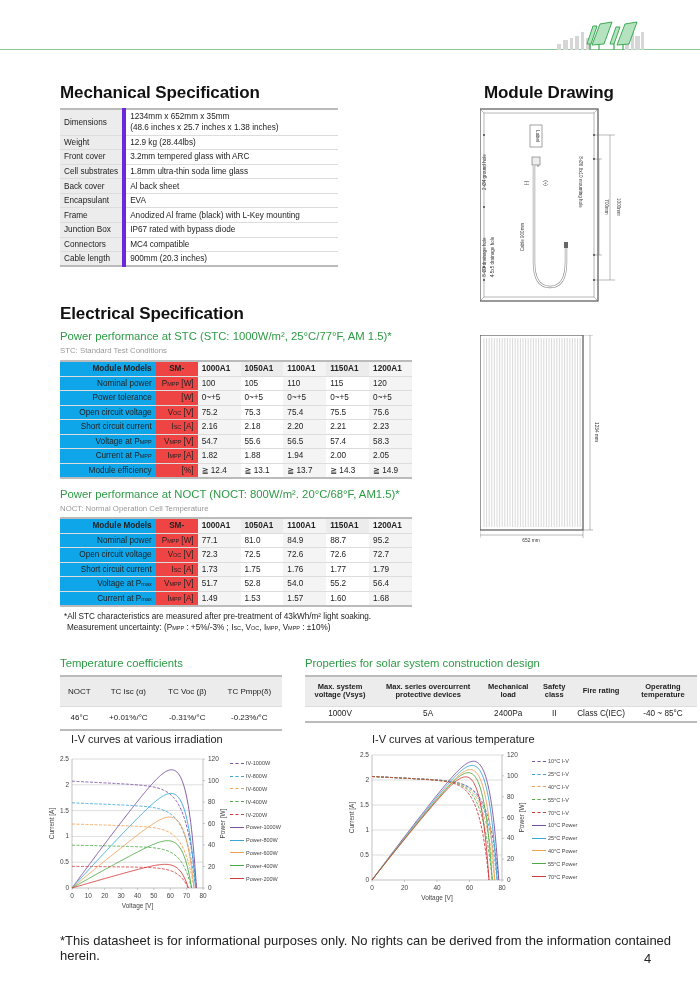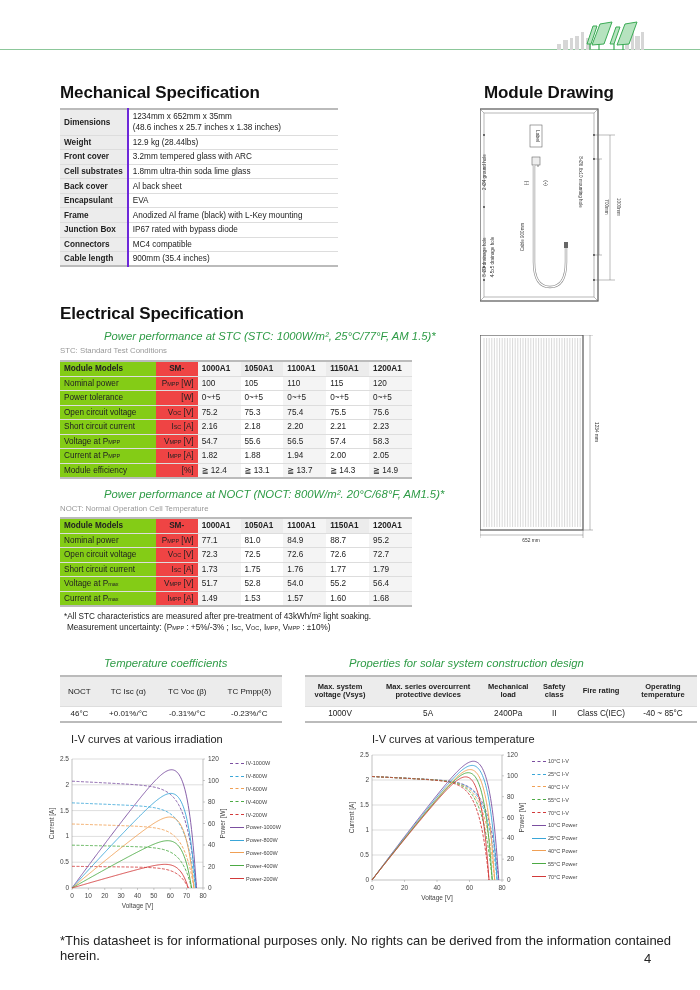--- a/index.html
+++ b/index.html
@@ -3,49 +3,49 @@
 <meta charset="utf-8">
 <style>
   * { box-sizing: border-box; margin: 0; padding: 0; }
   html, body { width: 700px; height: 990px; background: #fff; overflow: hidden; }
   body { font-family: "Liberation Sans", sans-serif; color: #222; position: relative; }
 
   .header-line { position: absolute; left: 0; top: 49px; width: 700px; height: 1px; background: #8cc79a; }
   .logo { position: absolute; left: 555px; top: 18px; width: 120px; height: 32px; }
 
   h2.sec { position: absolute; font-size: 17px; font-weight: bold; color: #111; letter-spacing: -0.1px; }
-  .sub-title { position: absolute; font-size: 11.3px; font-style: italic; color: #2e9b46; white-space: nowrap; margin-left: 44px; }
+  .sub-title { position: absolute; font-size: 11.3px; color: #2e9b46; white-space: nowrap; }
   .sub-note { position: absolute; font-size: 7.8px; color: #999; white-space: nowrap; }
 
   table { border-collapse: collapse; position: absolute; font-size: 8.2px; color: #222; }
   table td, table th { padding: 0 4px; white-space: nowrap; text-align: left; }
 
   
   .mech { left: 60px; top: 108px; width: 278px; border-top: 2px solid #bbb; border-bottom: 2px solid #bbb; }
   .mech td { height: 14.6px; border-bottom: 1px solid #ddd; vertical-align: middle; }
-  .mech td.k { background: #ececec; width: 47px; border-right: 2px solid #6d28d9; font-weight: bold; }
+  .mech td.k { background: #ececec; width: 47px; border-right: 4px solid #6d28d9; }
   .mech tr.tall td { height: 26px; line-height: 11px; }
 
   
   .elec { left: 60px; width: 352px; border-top: 2px solid #bbb; border-bottom: 2px solid #bbb; }
   .elec th { font-weight: bold; height: 15px; background: #ececec; border-bottom: 1px solid #ddd; }
   .elec td { height: 14.5px; border-bottom: 1px solid #ddd; }
-  .elec .c0 { background: #84cc16; width: 96px; }
+  .elec .c0 { background: #0ea5e9; width: 96px; text-align: right; }
   .elec .c1 { background: #ef4444; text-align: right; width: 42px; }
   .elec th.c1 { text-align: center; }
   .elec .v { width: 43px; }
   .elec .v:nth-child(odd) { background: #f4f4f4; }
   .sup { font-size: 5.5px; }
 
   .footnote { position: absolute; left: 64px; top: 611px; font-size: 8.2px; line-height: 11px; color: #222; }
 
   
   .tc { left: 60px; top: 675px; width: 222px; border-top: 2px solid #bbb; border-bottom: 2px solid #bbb; font-size: 8px; }
   .tc th { background: #ececec; height: 30px; text-align: center; font-weight: normal; border-bottom: 1px solid #ddd; }
-  .tc td { height: 16px; text-align: center; }
+  .tc td { height: 24px; text-align: center; }
 
   .props { left: 305px; top: 675px; width: 392px; border-top: 2px solid #bbb; border-bottom: 2px solid #bbb; font-size: 7.5px; }
   .props th { background: #ececec; height: 30px; text-align: center; font-weight: bold; line-height: 8.4px; border-bottom: 1px solid #ddd; white-space: normal; padding: 0 2px; }
   .props td { height: 16px; text-align: center; font-size: 8.2px; }
 
   .chart-title { position: absolute; font-size: 11px; color: #222; white-space: nowrap; }
   svg.chart { position: absolute; left: 0; top: 0; overflow: visible; }
   .legend { position: absolute; font-size: 5.5px; color: #444; }
   .legend .li { display: flex; align-items: center; height: 12.8px; white-space: nowrap; }
   .legend .sw { display: inline-block; width: 14px; height: 0; margin-right: 2px; border-top: 1.5px solid; }
@@ -141,21 +141,21 @@
       </tr>
       <tr>
         <td class="k">Connectors</td>
         <td>
           <div>MC4 compatible</div>
         </td>
       </tr>
       <tr>
         <td class="k">Cable length</td>
         <td>
-          <div>900mm (35.4 inches)</div>
+          <div>900mm (20.3 inches)</div>
         </td>
       </tr>
     </tbody>
 </table>
 
 <h2 class="sec" style="left:484px; top:83px;">Module Drawing</h2>
 <svg class="drawing" width="150" height="200" viewBox="0 0 150 200">
   <rect x="0" y="2" width="118" height="192" fill="#fff" stroke="#555" stroke-width="1.2"></rect>
   <rect x="4" y="6" width="110" height="184" fill="none" stroke="#888" stroke-width="0.6"></rect>
   <line x1="0" y1="2" x2="4" y2="6" stroke="#777" stroke-width="0.5"></line>

